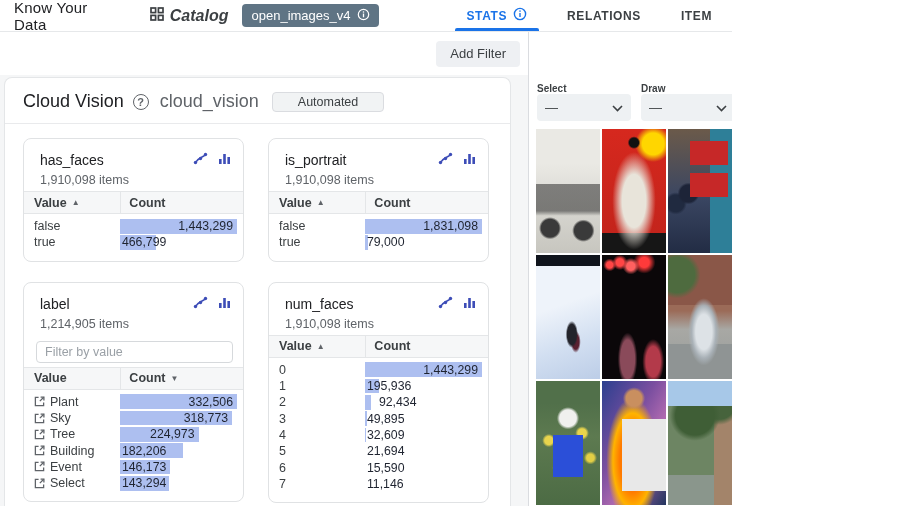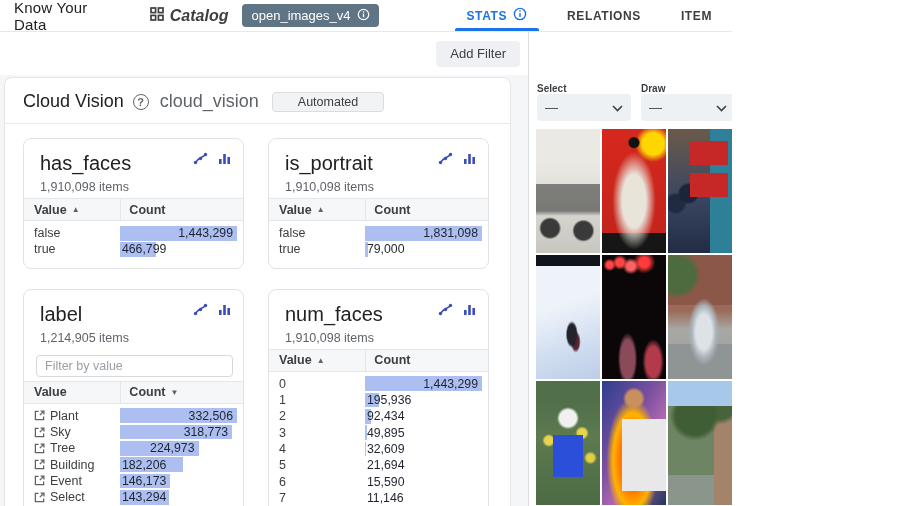--- a/index.html
+++ b/index.html
@@ -30,21 +30,21 @@
   .panel { width:507px; height:100%; background:#fff; border:1px solid #e4e6e8; border-bottom:none; border-radius:8px 8px 0 0; overflow:hidden; }
   .panel-head { display:flex; align-items:center; gap:9px; padding:13px 18px 11px; }
   .panel-title { font-size:18px; color:#202124; font-weight:500; }
   .help-icon { width:16px; height:16px; border:1.6px solid #5f6368; border-radius:50%; color:#5f6368; font-size:11px; font-weight:700; display:flex; align-items:center; justify-content:center; }
   .panel-sub { font-size:18px; color:#5f6368; margin-left:2px; }
   .chip-automated { background:#f1f3f4; border:1px solid #dadce0; color:#3c4043; border-radius:4px; font-size:12.5px; padding:2px 25px; margin-left:4px; }
   .panel-hr { border:none; border-top:1px solid #e9eaec; }
   .cards { padding:14px 18px; display:grid; grid-template-columns:221px 221px; column-gap:24px; row-gap:20px; align-items:start; }
   .card { background:#fff; border:1px solid #e0e2e4; border-radius:8px; padding:13px 0 10px; }
   .card-top { display:flex; align-items:flex-start; padding:0 12px 0 16px; }
-  .card-title { font-size:20px; font-weight:500; color:#202124; }
+  .card-title { font-size:14px; font-weight:500; color:#202124; }
   .card-items { font-size:12.5px; color:#5f6368; margin:5px 16px 0; }
   .card-icons { margin-left:auto; display:flex; gap:10px; }
   .icon-btn { background:none; border:none; padding:0; cursor:pointer; line-height:0; }
   .filter-input { display:block; width:calc(100% - 22px); margin:10px 10px 0 12px; height:22px; border:1px solid #d6d9dc; border-radius:4px; font-size:12.5px; padding:0 8px; color:#202124; font-family:inherit; }
   .filter-input::placeholder { color:#9aa0a6; }
   .tbl { margin-top:4px; }
   .thead { display:flex; background:#f6f7f8; border-top:1px solid #e4e6e8; border-bottom:1px solid #e4e6e8; height:23px; align-items:center; font-size:12.5px; font-weight:700; color:#3c4043; }
   .th-value { width:44%; padding-left:10px; display:flex; align-items:center; gap:5px; }
   .th-count { width:56%; padding-left:8px; border-left:1px solid #e4e6e8; align-self:stretch; display:flex; align-items:center; gap:5px; }
   .sort-arrow { font-size:8px; color:#5f6368; }
@@ -479,21 +479,21 @@
                       <span class="bar" style="width:calc(13.6% - 2px)"></span>
                       <span class="num" style="left:4px;">195,936</span>
                     </div>
                   </div>
                   <div class="trow">
                     <div class="td-value">
                       <span>2</span>
                     </div>
                     <div class="td-count">
                       <span class="bar" style="width:calc(6.4% - 2px)"></span>
-                      <span class="num" style="left:4px;">92,434</span>
+                      <span class="num" style="left:16px;">92,434</span>
                     </div>
                   </div>
                   <div class="trow">
                     <div class="td-value">
                       <span>3</span>
                     </div>
                     <div class="td-count">
                       <span class="bar" style="width:calc(3.5% - 2px)"></span>
                       <span class="num" style="left:4px;">49,895</span>
                     </div>

